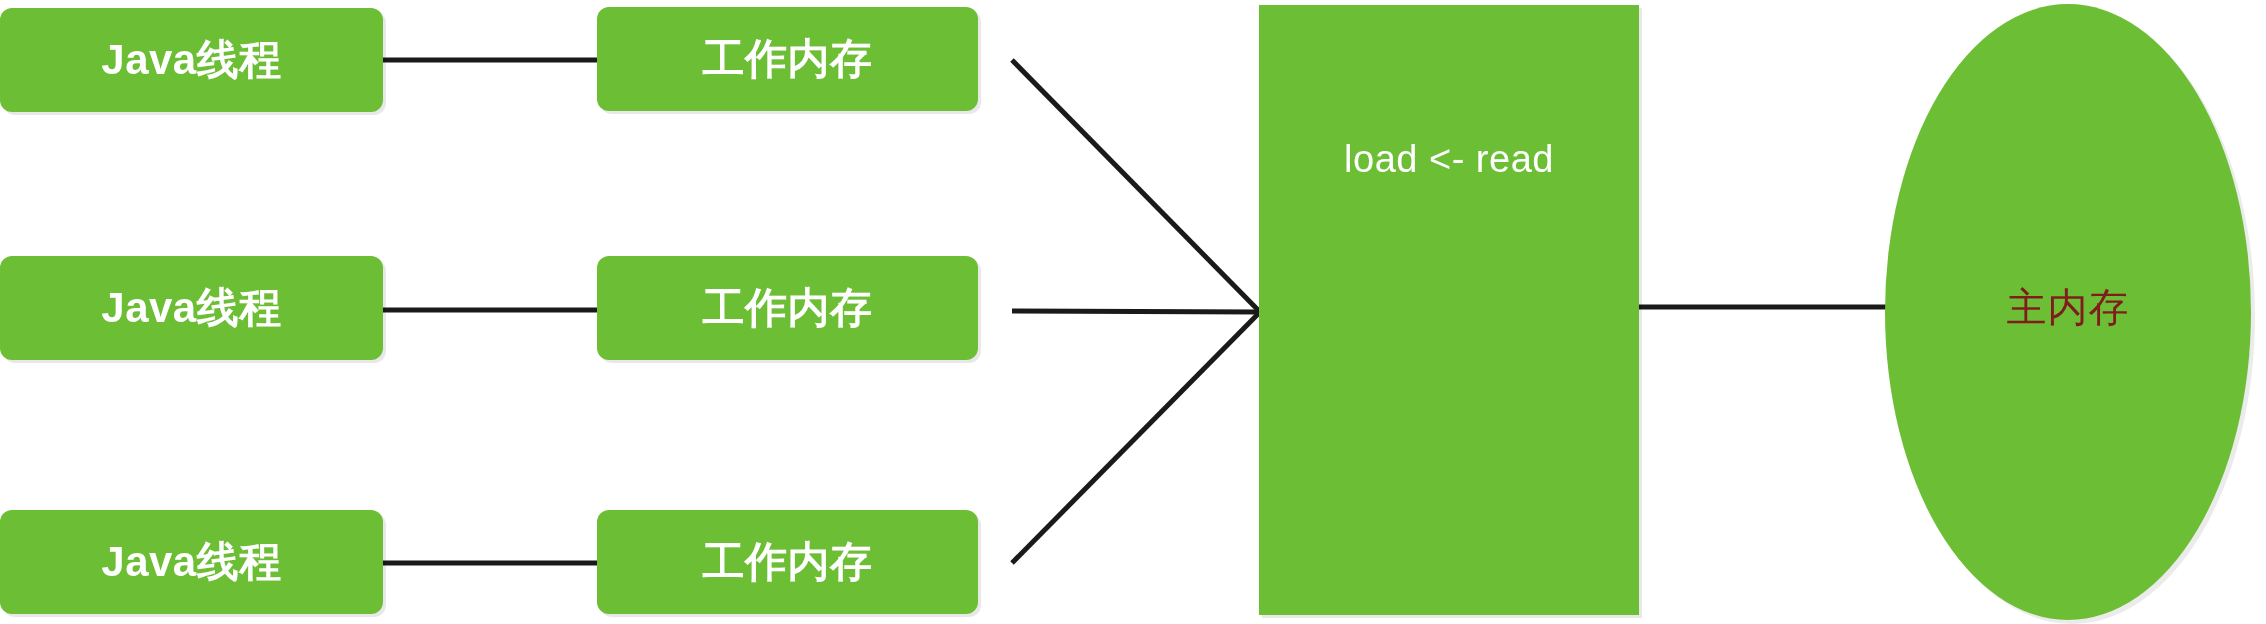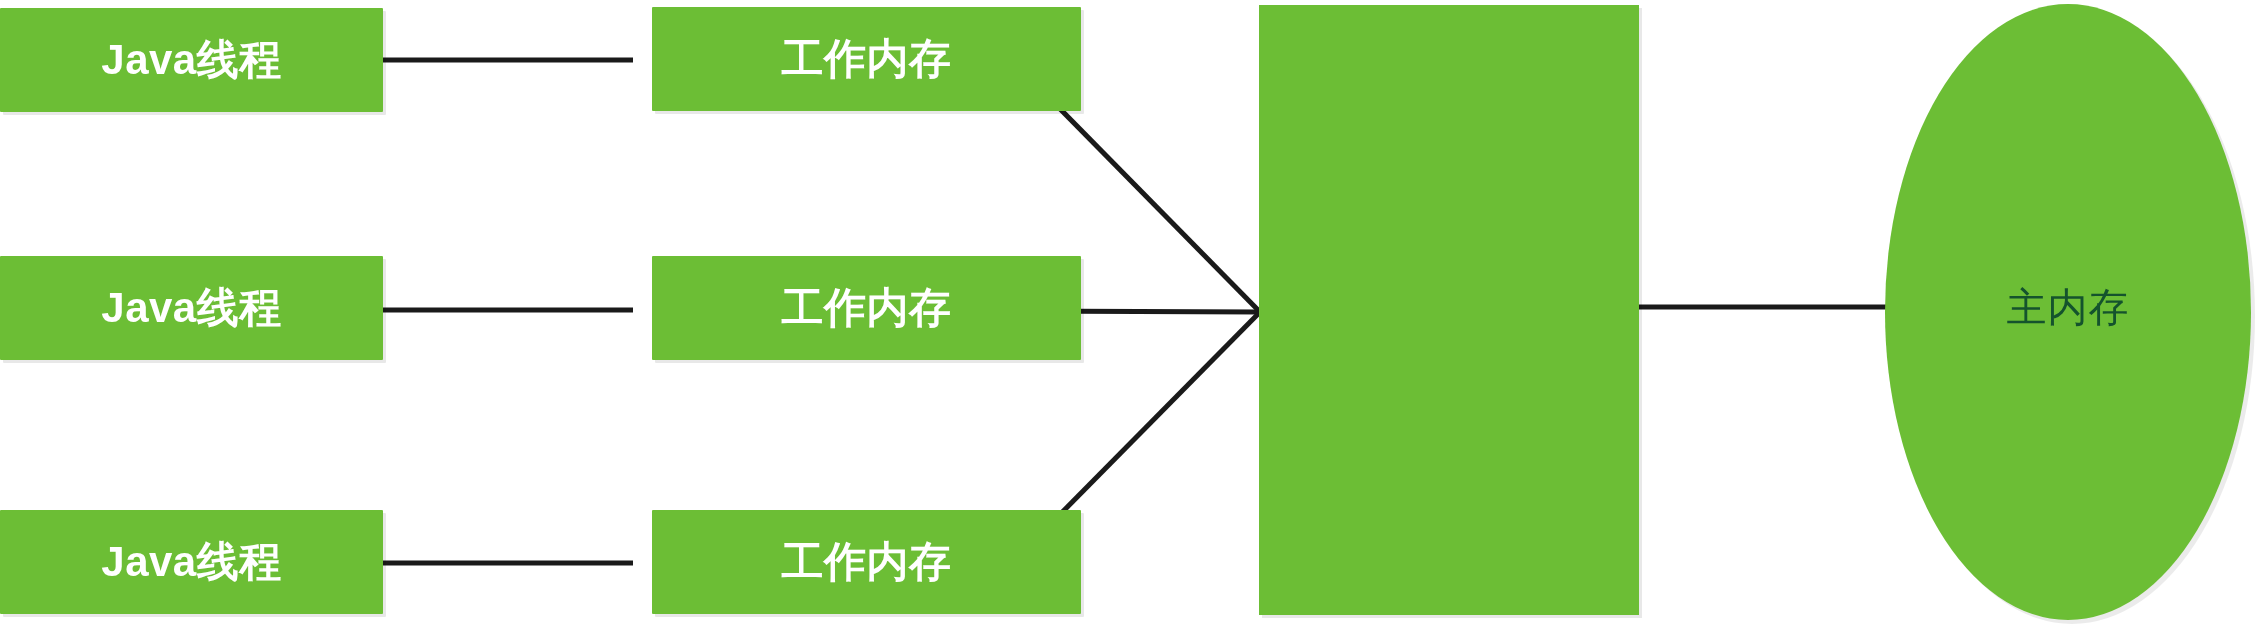--- a/index.html
+++ b/index.html
@@ -30,37 +30,37 @@
     box-sizing: border-box;
     background: #6CBE35;
     color: #ffffff;
     display: flex;
     align-items: center;
     justify-content: center;
     text-align: center;
     box-shadow: 3px 3px 0 rgba(0,0,0,0.09);
   }
   .node-rect {
-    border-radius: 1px;
+    border-radius: 12px;
   }
   .thread-node {
     left: 0px;
     width: 383px;
     height: 104px;
     font-size: 42px;
     font-weight: bold;
     letter-spacing: 0.5px;
   }
   .thread-node.row-1 { top: 8px; }
   .thread-node.row-2 { top: 256px; }
   .thread-node.row-3 { top: 510px; }
 
   .workmem-node {
-    left: 652px;
-    width: 429px;
+    left: 597px;
+    width: 381px;
     height: 104px;
     font-size: 42px;
     font-weight: bold;
     letter-spacing: 0.5px;
   }
   .workmem-node.row-1 { top: 7px; }
   .workmem-node.row-2 { top: 256px; }
   .workmem-node.row-3 { top: 510px; }
 
   .ops-node {
@@ -88,21 +88,21 @@
     left: 1885px;
     top: 4px;
     width: 366px;
     height: 616px;
     border-radius: 50%;
     font-size: 40px;
     font-weight: normal;
     box-shadow: 4px 4px 0 rgba(0,0,0,0.08);
   }
   .mainmem-label {
-    color: #14532d;
+    color: #7f1d1d;
     font-size: 40px;
     letter-spacing: 1px;
     transform: translateY(-5px);
   }
 </style>
 </head>
 <body>
 
 <div id="canvas">
 
@@ -132,19 +132,20 @@
     <span>工作内存</span>
   </div>
   <div class="node node-rect workmem-node row-2">
     <span>工作内存</span>
   </div>
   <div class="node node-rect workmem-node row-3">
     <span>工作内存</span>
   </div>
 
   <div class="node ops-node">
+    <span class="ops-label load">load &lt;- read</span>
   </div>
 
   <div class="node mainmem-node">
     <span class="mainmem-label">主内存</span>
   </div>
 
 </div>
 
 </body></html>

